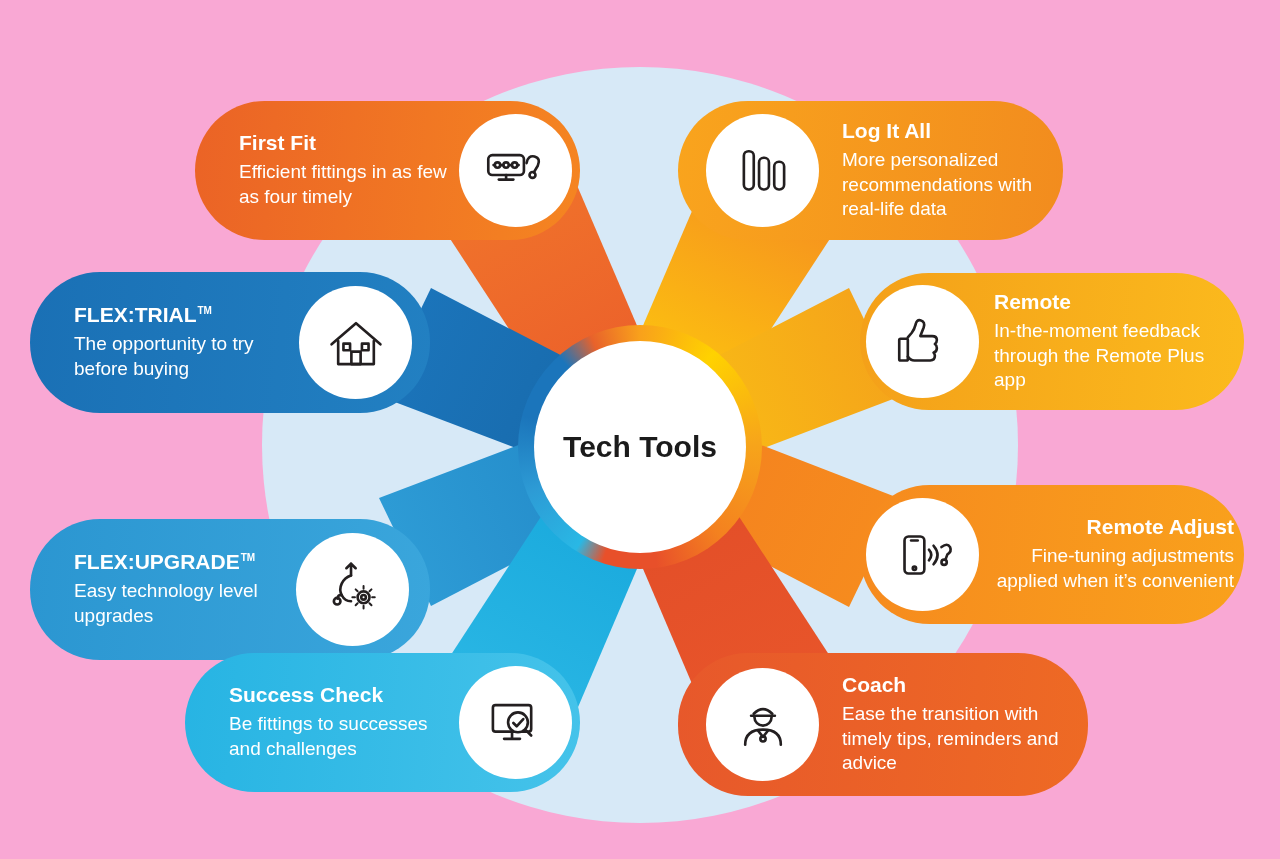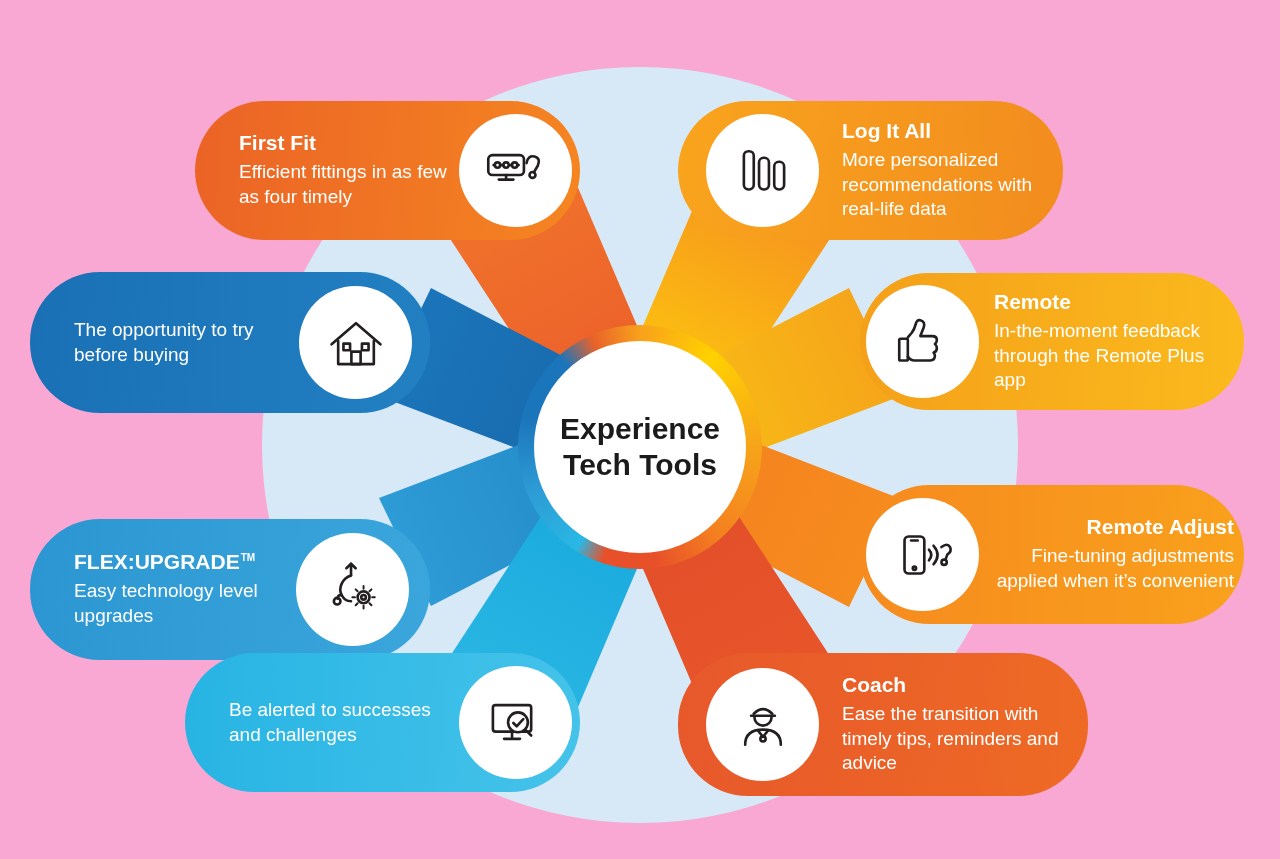--- a/index.html
+++ b/index.html
@@ -156,20 +156,21 @@
       </svg>
     </div>
     <div class="card-text">
       <div class="card-title">Log It All</div>
       <div class="card-body">More personalized recommendations with real-life data</div>
     </div>
   </div>
 
   <div class="card c-flextrial">
     <div class="card-text">
+      <div class="card-title"><span>FLEX:TRIAL</span><sup class="tm">TM</sup></div>
       <div class="card-body">The opportunity to try before buying</div>
     </div>
     <div class="icon-circle">
       <svg class="icon-svg" viewBox="0 0 100 100" fill="none" stroke="#231F20" stroke-width="4" stroke-linecap="round" stroke-linejoin="round">
         <path d="M13 52 L50 20 L87 52"></path>
         <path d="M23 47 V82 H77 V47"></path>
         <rect x="43" y="63" width="14" height="19"></rect>
         <rect x="31" y="51" width="10" height="10"></rect>
         <rect x="59" y="51" width="10" height="10"></rect>
       </svg>
@@ -220,21 +221,22 @@
       </svg>
     </div>
     <div class="card-text">
       <div class="card-title">Remote Adjust</div>
       <div class="card-body">Fine-tuning adjustments applied when it’s convenient</div>
     </div>
   </div>
 
   <div class="card c-successcheck">
     <div class="card-text">
-      <div class="card-body">Be alerted to successes and challenges</div>
+      <div class="card-title">Success Check</div>
+      <div class="card-body">Be fittings to successes and challenges</div>
     </div>
     <div class="icon-circle">
       <svg class="icon-svg" viewBox="0 0 100 100" fill="none" stroke="#231F20" stroke-width="4" stroke-linecap="round" stroke-linejoin="round">
         <rect x="15" y="23" width="58" height="40" rx="4"></rect>
         <line x1="44" y1="63" x2="44" y2="72"></line>
         <line x1="32" y1="74" x2="56" y2="74"></line>
         <circle cx="53" cy="49" r="15" fill="#fff"></circle>
         <path d="M46 50 l5 5 l10 -11"></path>
         <line x1="64" y1="60" x2="73" y2="69"></line>
       </svg>
@@ -253,18 +255,17 @@
       </svg>
     </div>
     <div class="card-text">
       <div class="card-title">Coach</div>
       <div class="card-body">Ease the transition with timely tips, reminders and advice</div>
     </div>
   </div>
 
   <div class="center-circle">
     <div class="center-title">
-      <div>Experience</div>
       <div>Tech Tools</div>
     </div>
   </div>
 
 </div>
 
 </body></html>

